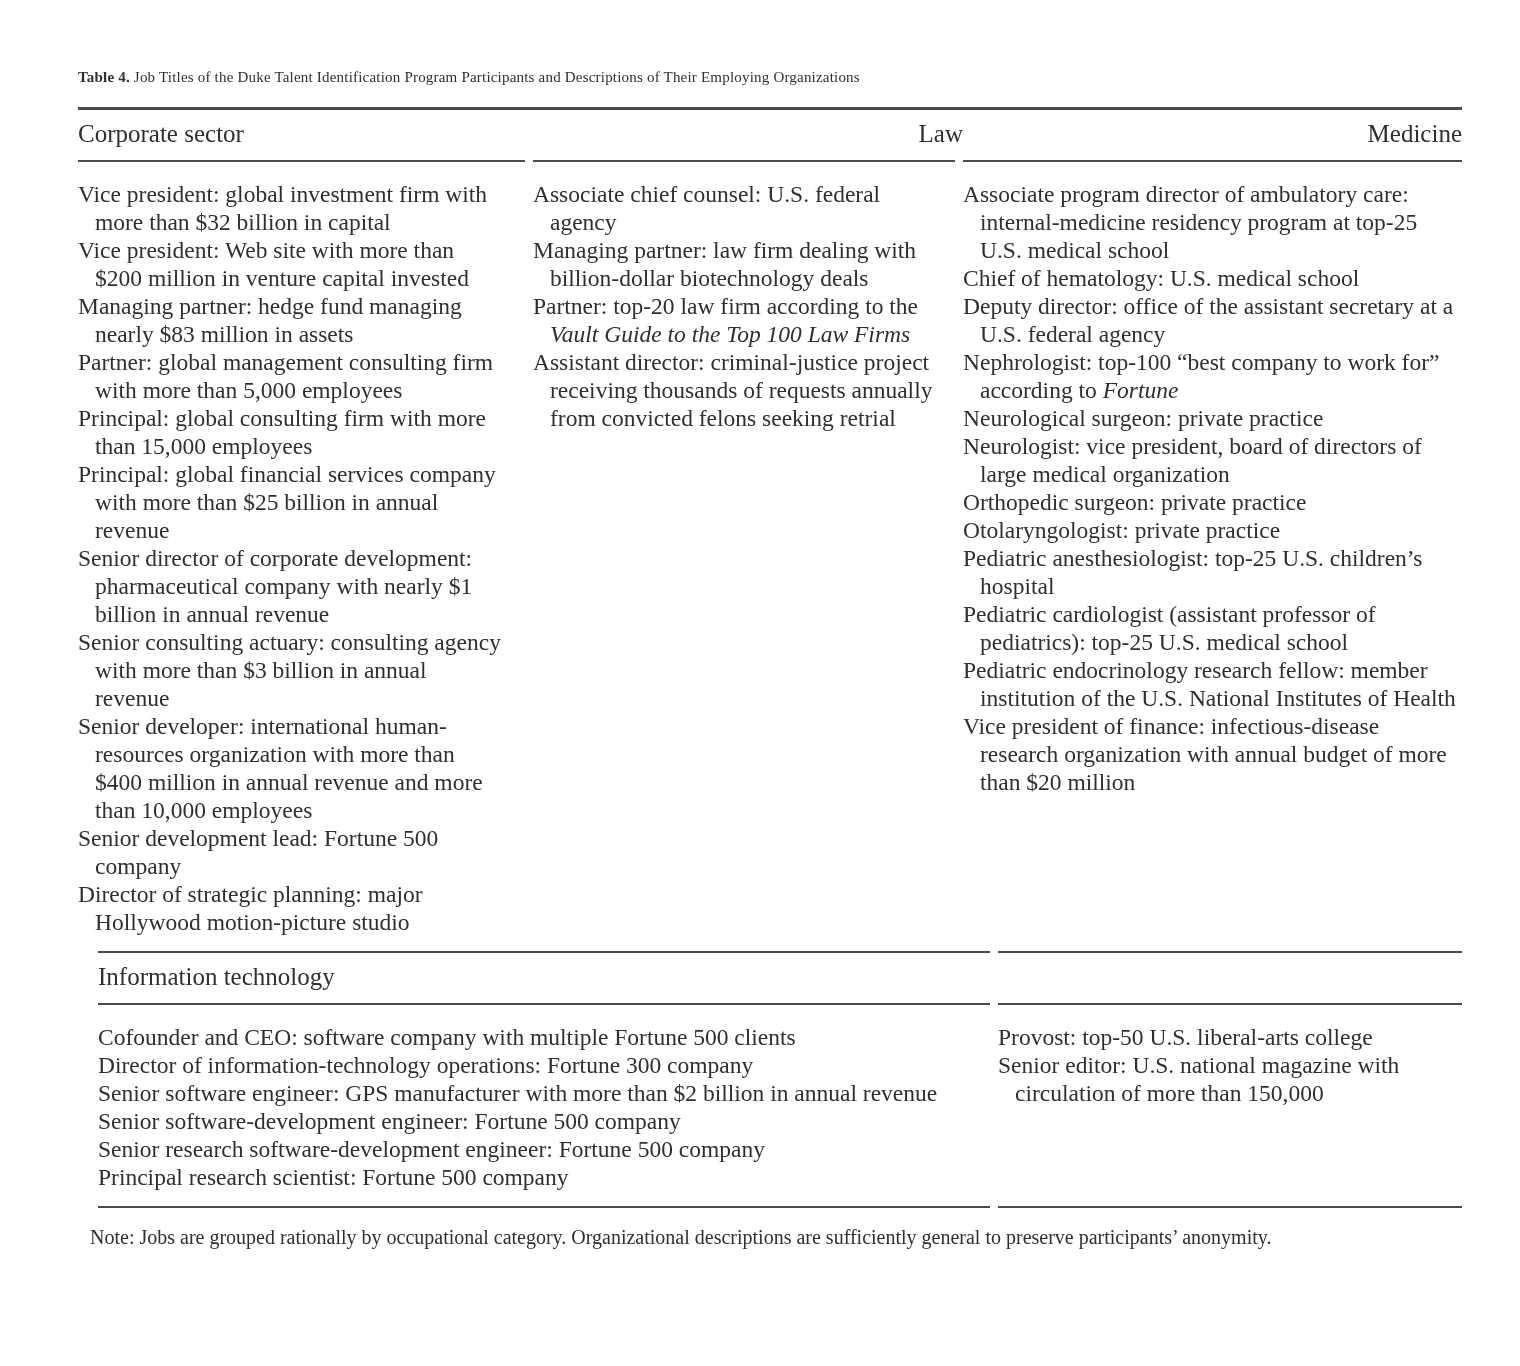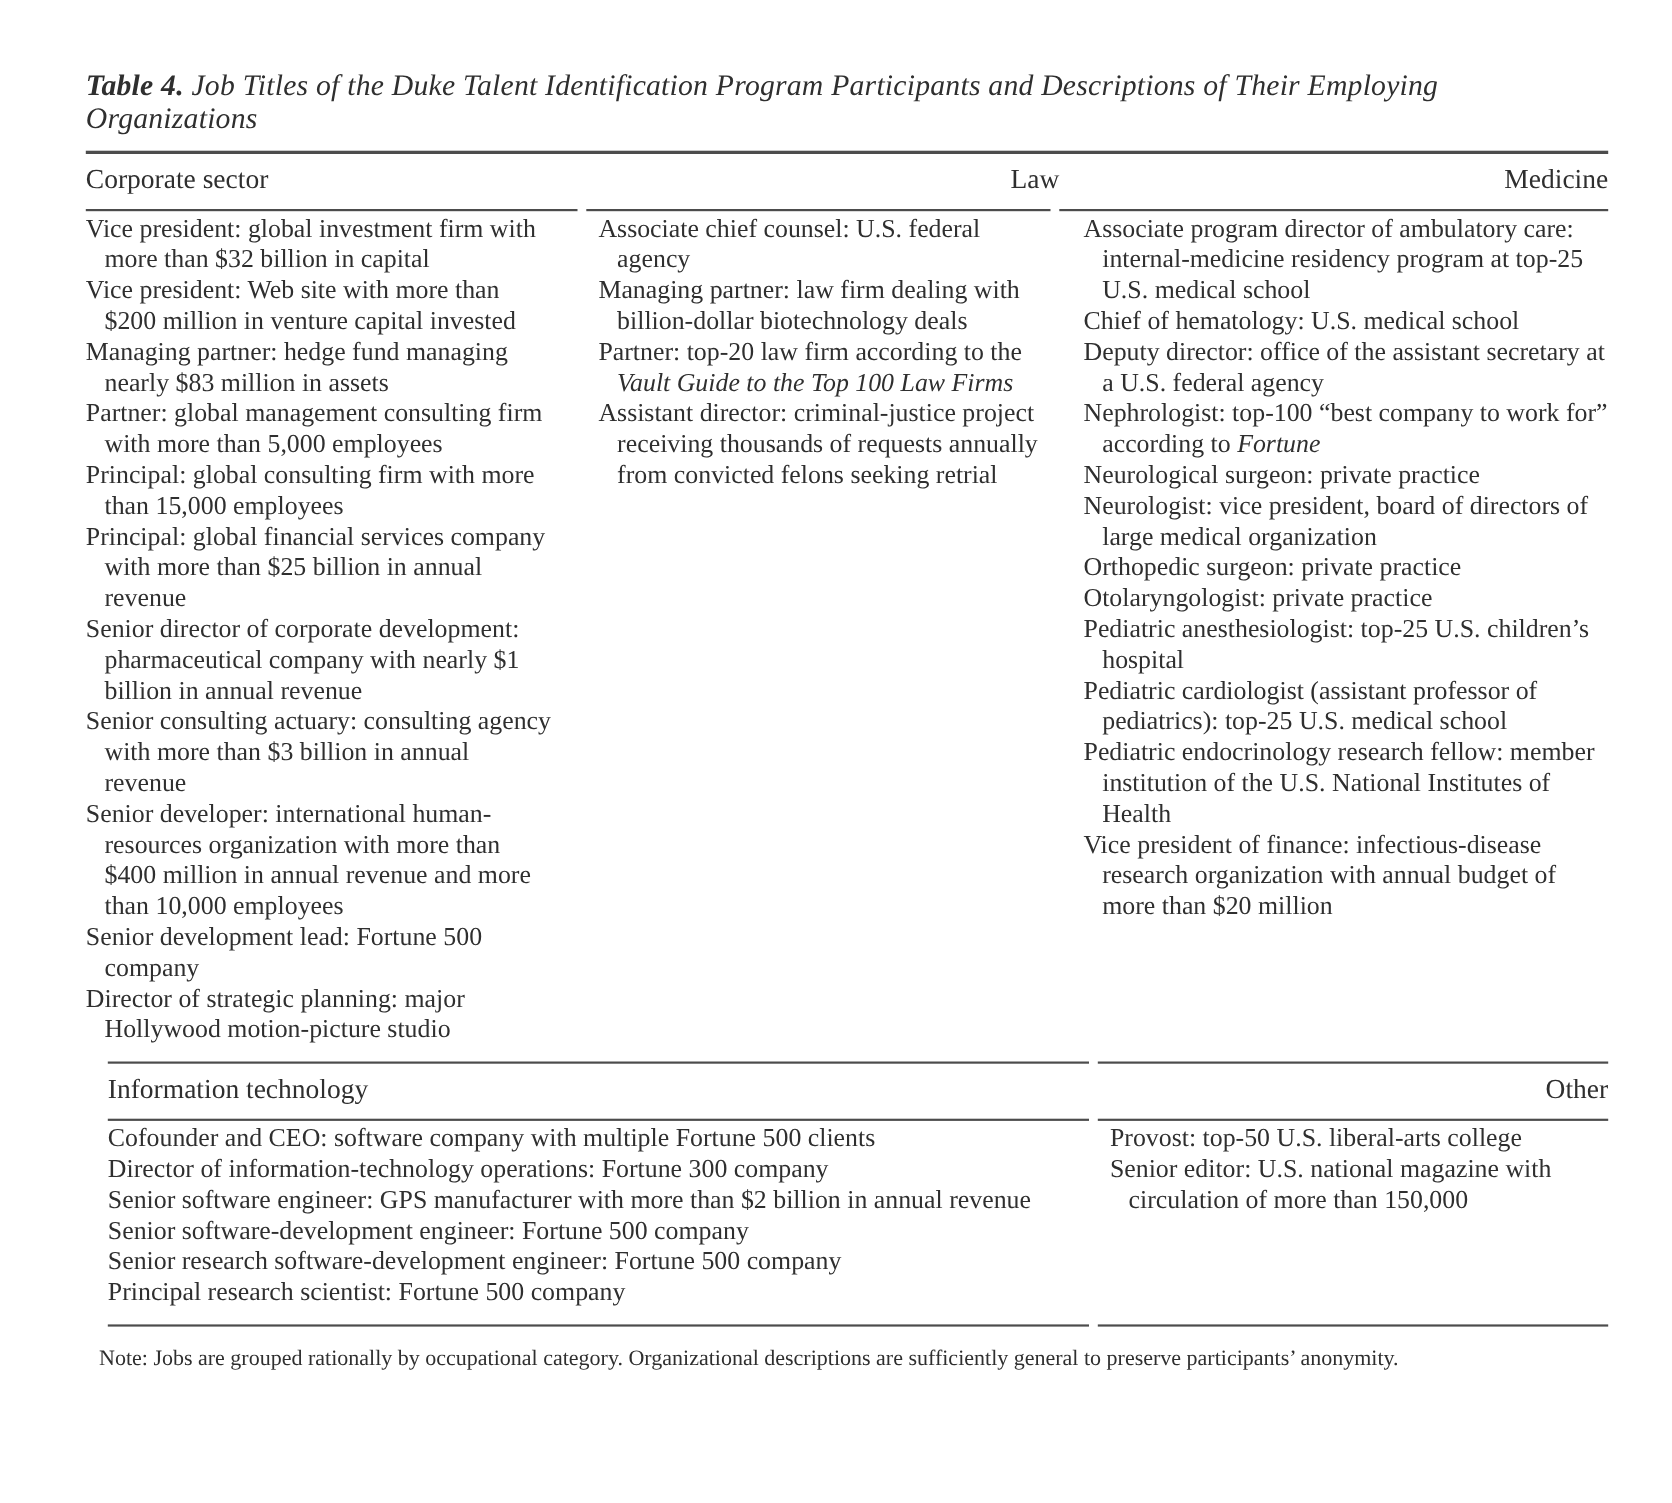--- a/index.html
+++ b/index.html
@@ -9,40 +9,40 @@
   html,body{margin:0;padding:0;background:#ffffff;}
   body{
     width:1520px;height:1366px;position:relative;
     font-family:"Liberation Serif","DejaVu Serif",serif;
     color:var(--text-color);
     -webkit-font-smoothing:antialiased;
   }
   .page{position:absolute;left:78px;top:62px;width:1384px;}
 
   
-  .title{font-size:27px;line-height:30px;margin:0 0 15px 0;letter-spacing:.2px;font-style:italic;}
+  .title{font-size:15px;line-height:30px;margin:0 0 15px 0;letter-spacing:.2px;}
   .title .num{font-weight:bold;}
 
   
   .rule-heavy{border-top:3px solid var(--rule-color);height:0;}
   .rule-row{display:grid;}
   .rule-row > div{border-top:2.5px solid var(--rule-color);height:0;}
   .rule-row > div:not(:last-child){margin-right:8px;}
 
   
   .cols3{display:grid;grid-template-columns:455px 430px 1fr;}
   .cols2{display:grid;grid-template-columns:900px 1fr;margin-left:20px;}
 
   
   .hdr-row{padding:9px 0 12px 0;font-size:25px;line-height:29px;}
   .hdr-row > div{text-align:right;}
   .hdr-row > div:first-child{text-align:left;}
 
   
-  .body-row{padding:2px 0 15px 0;gap:11px;}
+  .body-row{padding:18px 0 15px 0;}
   .col{padding-right:28px;}
   .col:last-child{padding-right:0;}
   .item{
     font-size:23.5px;line-height:28px;
     padding-left:17px;text-indent:-17px;
   }
   .item i{font-style:italic;}
 
   
   .note{margin-top:15px;font-size:20px;line-height:28px;max-width:1384px;margin-left:12px;}
@@ -100,21 +100,20 @@
           <div class="item"><span>Pediatric endocrinology research fellow: member institution of the U.S. National Institutes of Health</span></div>
           <div class="item"><span>Vice president of finance: infectious-disease research organization with annual budget of more than $20 million</span></div>
         </div>
       </div>
       <div class="rule-row cols2">
         <div class="rule-seg"></div>
         <div class="rule-seg"></div>
       </div>
       <div class="hdr-row cols2">
         <div class="col-header">Information technology</div>
-        <div class="col-header">Other</div>
       </div>
       <div class="rule-row cols2">
         <div class="rule-seg"></div>
         <div class="rule-seg"></div>
       </div>
       <div class="body-row cols2">
         <div class="col">
           <div class="item"><span>Cofounder and CEO: software company with multiple Fortune 500 clients</span></div>
           <div class="item"><span>Director of information-technology operations: Fortune 300 company</span></div>
           <div class="item"><span>Senior software engineer: GPS manufacturer with more than $2 billion in annual revenue</span></div>

